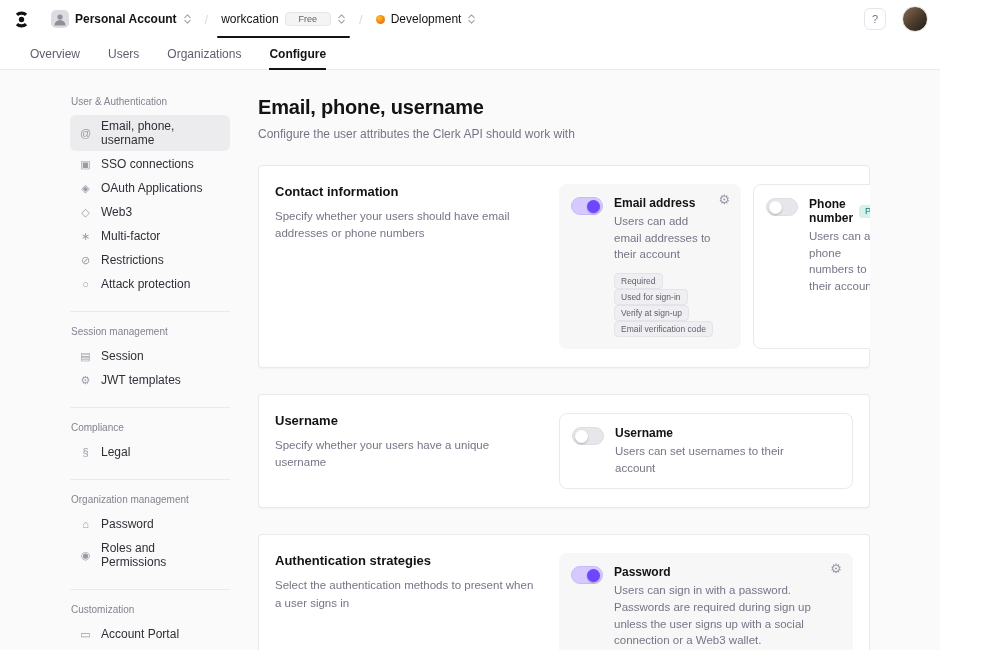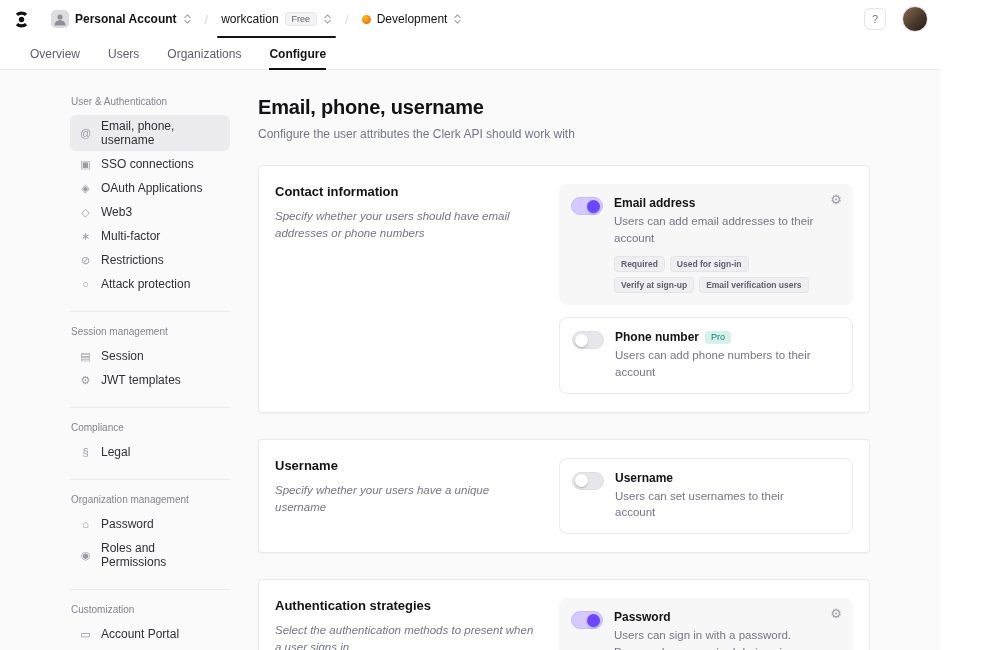--- a/index.html
+++ b/index.html
@@ -9,21 +9,21 @@
 
   
   .topbar { height:38px; background:#fff; display:flex; align-items:center; padding:0 12px; gap:6px; flex-shrink:0; }
   .logo { display:flex; align-items:center; margin-right:8px; cursor:pointer; }
   .crumb { display:flex; align-items:center; gap:6px; height:38px; padding:0 6px; position:relative; cursor:pointer; }
   .crumb-label { font-size:12px; color:#131316; }
   .crumb-label.strong { font-weight:600; }
   .active-crumb::after { content:""; position:absolute; left:2px; right:2px; bottom:0; height:2px; background:#131316; border-radius:1px; }
   .slash { color:#DCDCE1; font-size:13px; padding:0 1px; }
   .mini-avatar { display:flex; }
-  .pill { font-size:9px; background:#F4F4F5; border:1px solid #E6E6EA; color:#5E5F6E; padding:1px 6px; border-radius:4px; }
+  .pill { font-size:9px; background:#F4F4F5; border:1px solid #E6E6EA; color:#5E5F6E; padding:1px 13px; border-radius:4px; }
   .env-dot { width:9px; height:9px; border-radius:50%; background:radial-gradient(circle at 35% 30%, #FBBF24, #EA580C); flex-shrink:0; }
   .caret { display:flex; opacity:.9; }
   .topbar-spacer { flex:1; }
   .help-btn { width:22px; height:22px; border:1px solid #E6E6EA; border-radius:6px; background:#fff; color:#747686; font-size:11px; display:flex; align-items:center; justify-content:center; cursor:pointer; margin-right:10px; font-family:"Liberation Sans",sans-serif; }
   .user-avatar { width:26px; height:26px; border-radius:50%; background:linear-gradient(135deg,#8A6B52 0%,#4A3B2C 55%,#221B14 100%); cursor:pointer; border:1px solid #E6E6EA; }
 
   
   .tabs { background:#fff; display:flex; gap:28px; padding:0 30px; border-bottom:1px solid #E9E9EE; height:32px; align-items:stretch; flex-shrink:0; }
   .tab { font-size:12px; color:#5E5F6E; display:flex; align-items:center; position:relative; cursor:pointer; }
   .tab.active { color:#131316; font-weight:700; }
@@ -41,34 +41,34 @@
   .side-icon { width:13px; font-size:11px; color:#9A9BA7; text-align:center; flex-shrink:0; line-height:1; }
 
   
   .main { flex:1; min-width:0; }
   .page-title { font-size:20px; font-weight:700; letter-spacing:-0.2px; margin-bottom:8px; color:#131316; }
   .page-sub { font-size:12px; color:#747686; margin-bottom:24px; }
 
   .card { background:#fff; border:1px solid #E9E9EE; border-radius:4px; padding:18px 16px; display:flex; gap:22px; margin-bottom:26px; box-shadow:0 1px 2px rgba(25,28,33,0.04); }
   .card-left { width:262px; flex-shrink:0; }
   .card-title { font-size:13px; font-weight:700; margin-bottom:9px; color:#131316; }
-  .card-desc { font-size:11.5px; color:#747686; line-height:1.5;font-style:italic; }
-  .card-right { flex:1; display:flex; flex-direction:column; gap:12px; min-width:0; }
+  .card-desc { font-size:11.5px; color:#747686; line-height:1.5; }
+  .card-right { flex:1; display:flex; flex-direction:row; gap:12px; min-width:0; }
 
   .setting { border-radius:8px; padding:12px; display:flex; gap:11px; position:relative; align-items:flex-start; }
   .setting.gray { background:#F7F7F8; }
   .setting.white { background:#fff; border:1px solid #E9E9EE; }
   .toggle { width:32px; height:18px; border-radius:9px; background:#E7E7EB; border:1px solid #DEDEE3; position:relative; flex-shrink:0; margin-top:1px; cursor:pointer; }
   .toggle .knob { position:absolute; top:1.5px; left:2px; width:13px; height:13px; border-radius:50%; background:#fff; box-shadow:0 1px 2px rgba(0,0,0,0.25); }
   .toggle.on { background:#D5C9FF; border-color:#C8B9FF; }
   .toggle.on .knob { left:auto; right:2px; background:#6C47FF; }
   .setting-body { flex:1; min-width:0; padding-right:16px; }
   .setting-title { font-size:12px; font-weight:700; color:#131316; display:flex; align-items:center; gap:6px; }
   .setting-desc { font-size:11.5px; color:#747686; line-height:1.45; margin-top:3px; }
-  .badges { display:flex; flex-wrap:wrap; gap:5px; margin-top:10px;font-weight:bold; }
+  .badges { display:flex; flex-wrap:wrap; margin-top:10px; }
   .badge { font-size:8.5px; color:#5E5F6E; background:#EFEFF1; border:1px solid #E3E3E8; padding:2px 6px; border-radius:4px; white-space:nowrap; }
   .pro-badge { font-size:9px; font-weight:400; color:#0C7D74; background:#D6F1EC; padding:1.5px 6px; border-radius:4px; }
   .gear { position:absolute; top:9px; right:11px; font-size:13px; color:#9A9BA7; cursor:pointer; line-height:1; }
 </style>
 </head>
 <body>
 
 <div class="app">
 
   <header class="topbar">
@@ -222,21 +222,21 @@
             <span class="toggle on">
                 <span class="knob"></span>
               </span>
             <div class="setting-body">
               <div class="setting-title">Email address</div>
               <div class="setting-desc">Users can add email addresses to their account</div>
               <div class="badges">
                 <span class="badge">Required</span>
                 <span class="badge">Used for sign-in</span>
                 <span class="badge">Verify at sign-up</span>
-                <span class="badge">Email verification users</span>
+                <span class="badge">Email verification code</span>
               </div>
             </div>
             <span class="gear">⚙</span>
           </div>
 
           <div class="setting white">
             <span class="toggle">
                 <span class="knob"></span>
               </span>
             <div class="setting-body">

